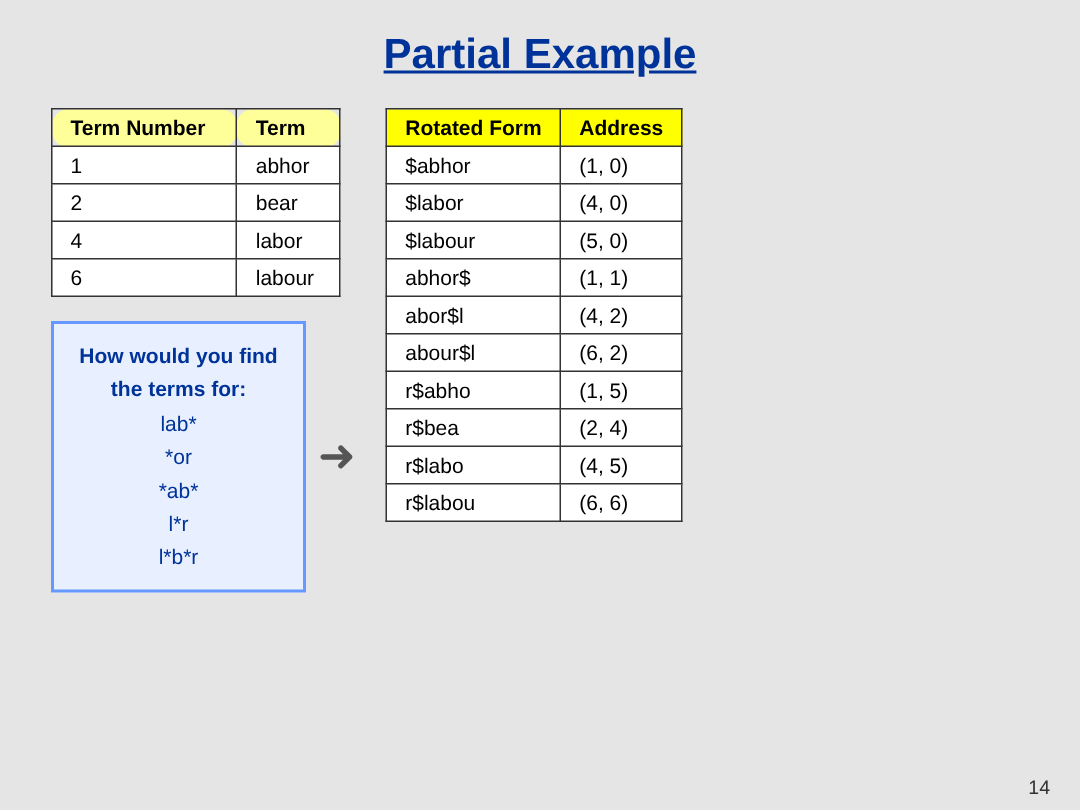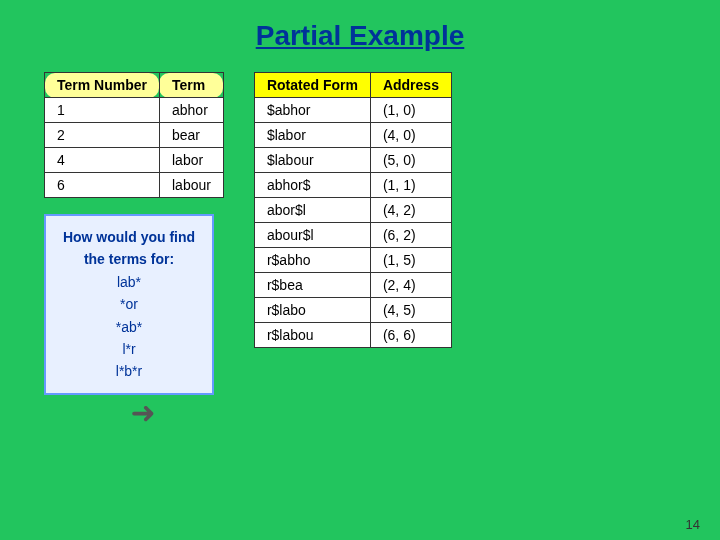--- a/index.html
+++ b/index.html
@@ -8,22 +8,22 @@
       height: 540px;
       background: #fff;
       font-family: Arial, sans-serif;
       overflow: hidden;
       position: relative;
     }
 
     .page-container {
       width: 720px;
       height: 540px;
-      background: #22c55e;
-      padding: 20px 44px;
+      background: #e5e5e5;
+      padding: 20px 34px;
     }
 
     .page-title {
       text-align: center;
       font-size: 28px;
       font-weight: bold;
       color: #003399;
       text-decoration: underline;
       margin-bottom: 20px;
     }
@@ -93,22 +93,22 @@
     .arrow {
       font-size: 30px;
       color: #555;
       align-self: center;
       margin-left: 8px;
       margin-right: -10px;
     }
 
     .lower-left {
       display: flex;
-      flex-direction: column;
-      align-items: flex-start;
+      flex-direction: row;
+      align-items: flex-end;
       gap: 0;
     }
 
     .page-number {
       position: absolute;
       bottom: 8px;
       right: 20px;
       font-size: 13px;
       color: #333;
     }

